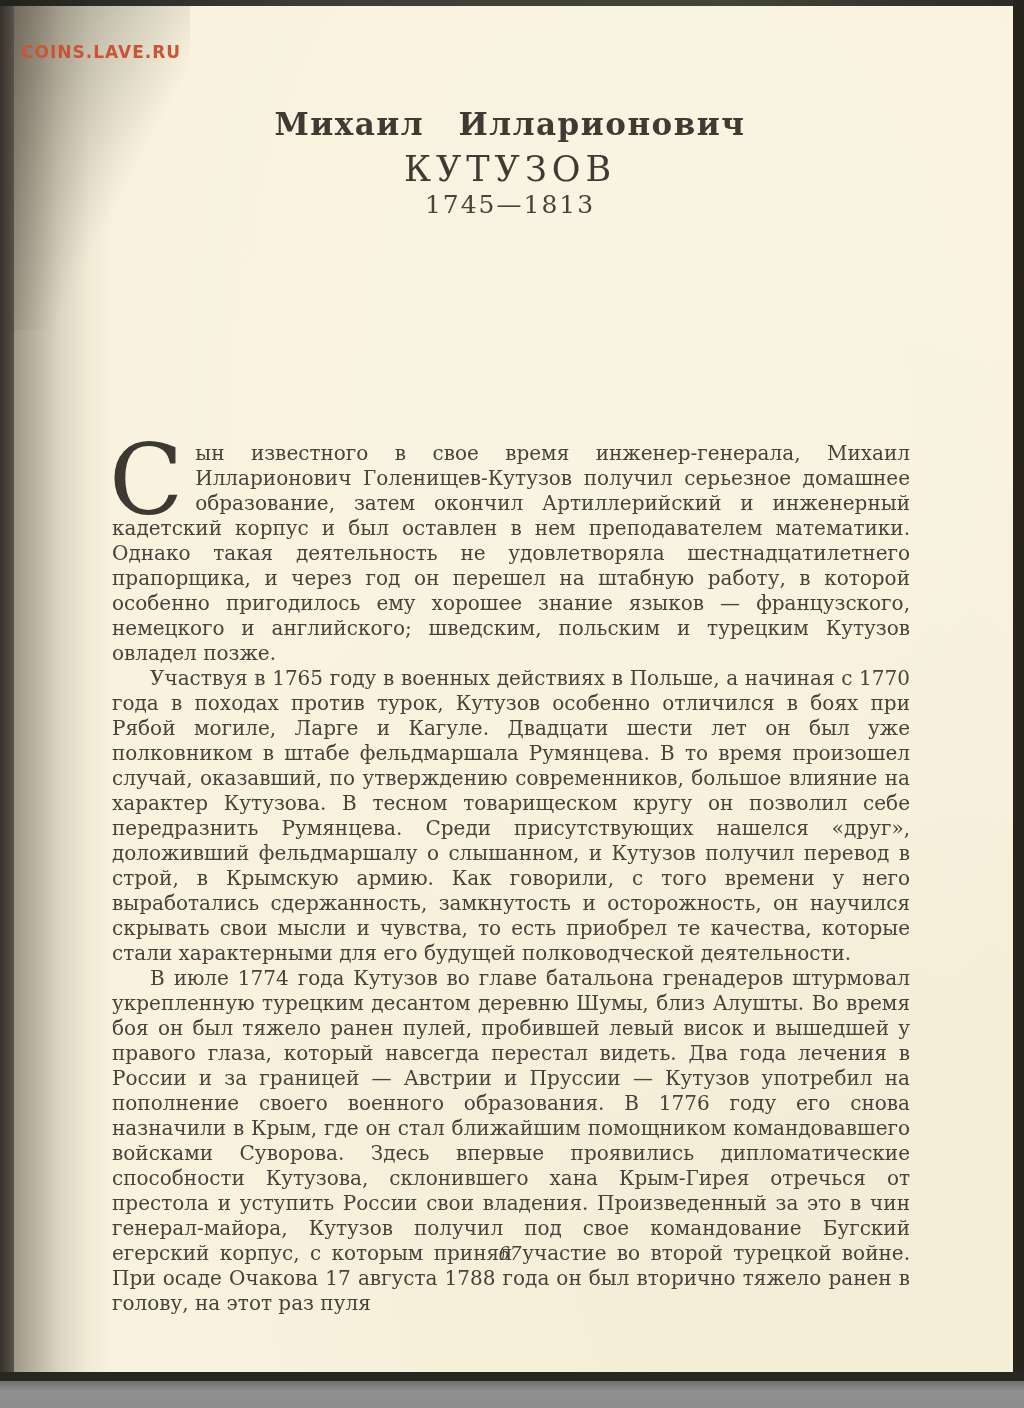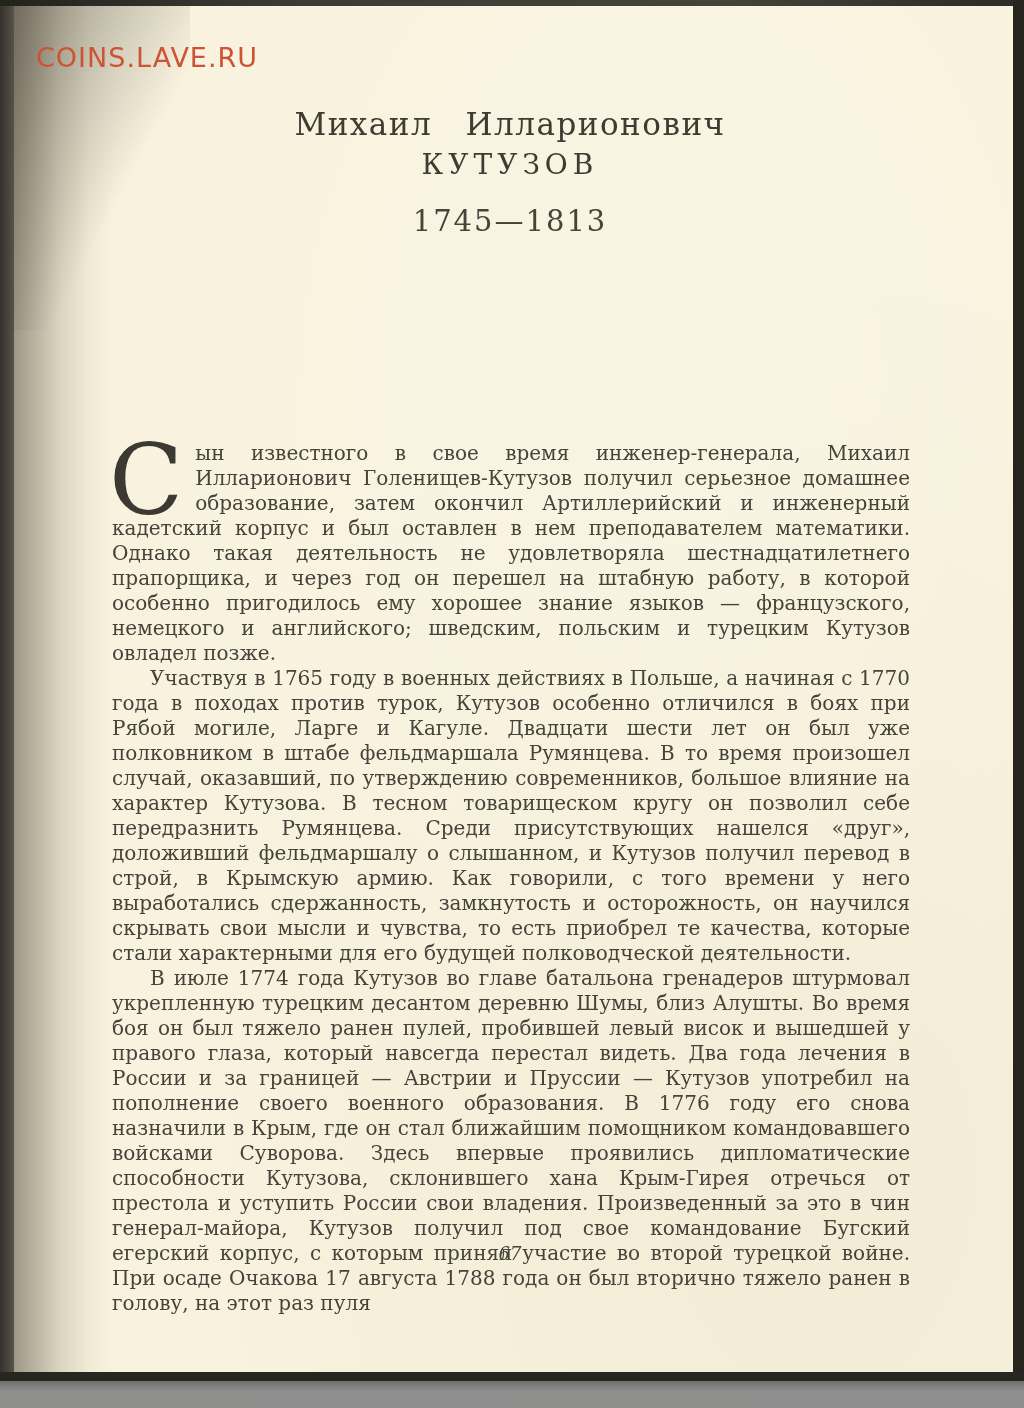--- a/index.html
+++ b/index.html
@@ -75,51 +75,51 @@
   }
   .tray-bottom {
     position: absolute;
     left: 0; top: 1381px;
     width: 1024px; height: 27px;
     background: linear-gradient(to bottom, #6f6f6d, #909090 40%, #8d8d8b);
   }
   
   .watermark {
     position: absolute;
-    left: 36px; top: 42px;
+    left: 21px; top: 42px;
     font-family: "DejaVu Sans", "Liberation Sans", sans-serif;
-    font-weight: normal;
-    font-size: 27px;
+    font-weight: bold;
+    font-size: 17px;
     letter-spacing: 1px;
     color: #cd5335;
   }
   
   .titles {
     position: absolute;
     left: 112px; top: 106px;
     width: 796px;
     text-align: center;
     color: #3e3b33;
   }
   .title-name {
     font-size: 31px;
     letter-spacing: 1.5px;
     word-spacing: 22px;
     line-height: 1.2;
+    font-weight: bold;
   }
   .title-surname {
-    font-size: 28px;
+    font-size: 35px;
     letter-spacing: 5px;
     margin-top: 5px;
     line-height: 1.2;
   }
   .title-dates {
-    font-size: 29px;
+    font-size: 25px;
     letter-spacing: 2px;
-    margin-top: 22px;
     color: #47443b;
   }
   
   .body-text {
     position: absolute;
     left: 112px; top: 441px;
     width: 798px;
     font-size: 20px;
     line-height: 25px;
     text-align: justify;

